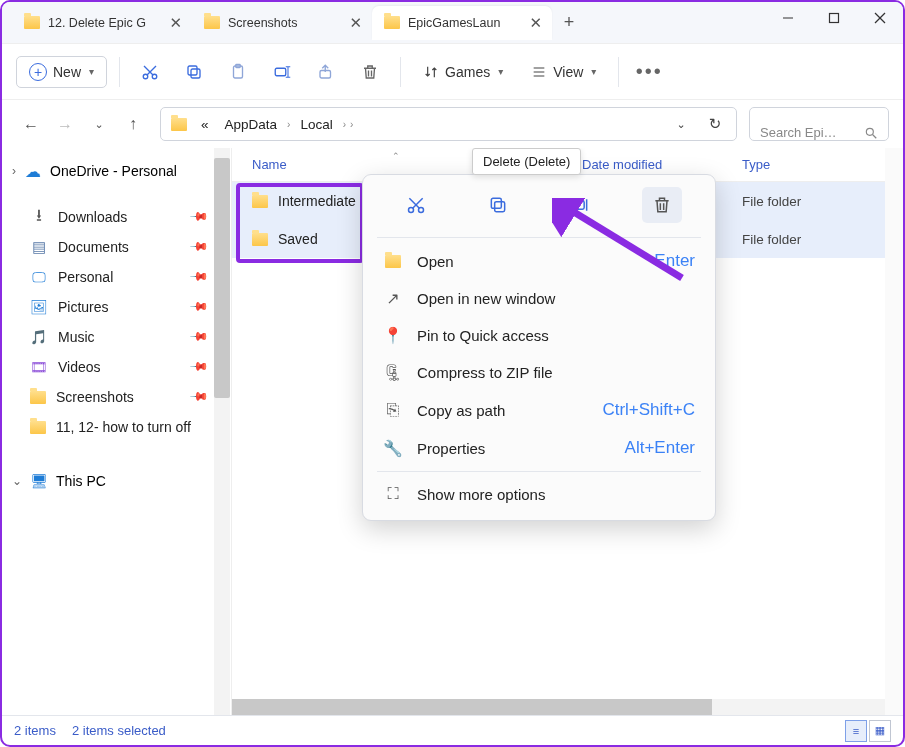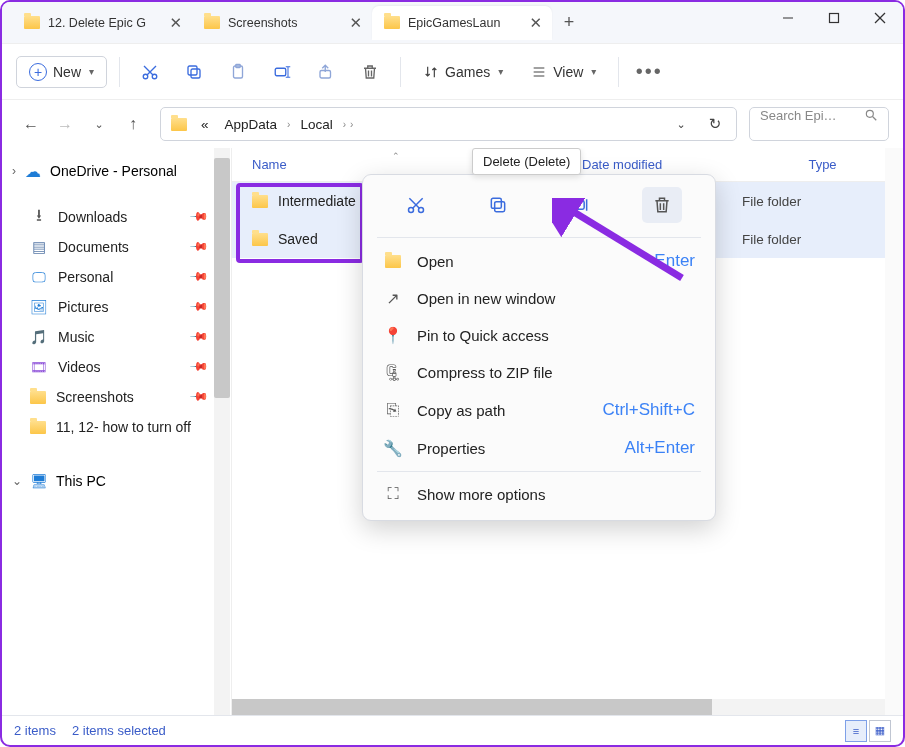--- a/index.html
+++ b/index.html
@@ -30,21 +30,21 @@
 
 
 .addrrow { height: 48px; display: flex; align-items: center; padding: 0 14px; gap: 4px; }
 .navbtn { width: 30px; height: 30px; display: flex; align-items: center; justify-content: center; color: #555; font-size: 16px; cursor: pointer; border-radius:4px;}
 .navbtn.disabled{color:#bbb;}
 .addrbar { flex: 1; height: 34px; border: 1px solid #d0d4dc; border-radius: 5px; display: flex; align-items: center; padding: 0 6px; gap: 4px; margin: 0 8px; }
 .crumb { font-size: 13.5px; color: #222; padding: 4px 6px; cursor: pointer; border-radius:3px;}
 .crumb-sep { font-size: 10px; color: #888; }
 .addrbar .spacer{flex:1;}
 .refresh{width:30px;height:30px;display:flex;align-items:center;justify-content:center;color:#444;font-size:15px;}
-.searchbox { width: 140px; height: 34px; border: 1px solid #d0d4dc; border-radius: 5px; display: flex; align-items: flex-start; padding: 0 10px; font-size: 13px; color: #888; gap:6px;}
+.searchbox { width: 140px; height: 34px; border: 1px solid #d0d4dc; border-radius: 5px; display: flex; align-items: flex-end; padding: 0 10px; font-size: 13px; color: #888; gap:6px;}
 
 
 .main { display: flex; height: calc(100% - 42px - 56px - 48px - 30px); }
 .sidebar { width: 230px; border-right: 1px solid #eee; padding: 8px 0; overflow:hidden; position:relative;}
 .side-scroll{position:absolute;right:1px;top:0;bottom:0;width:16px;background:#f3f3f3;}
 .side-thumb{position:absolute;right:1px;top:10px;width:16px;height:240px;background:#c8c8c8;border-radius:2px;}
 .side-item { display: flex; align-items: center; padding: 7px 10px 7px 28px; font-size: 14px; color: #222; gap: 10px; cursor: pointer; position:relative;}
 .side-item .pin { position:absolute; right:24px; color:#888; font-size:12px; transform: rotate(45deg);}
 .side-group { padding: 7px 10px 7px 10px; display:flex; align-items:center; gap:8px; font-size:14px;}
 .side-group .chev2{color:#666;font-size:12px;}
@@ -57,21 +57,21 @@
 .mus{font-size:14px;}
 .vid{color:#8a4bd8;font-size:14px;}
 .pc{color:#1e7cd6;font-size:14px;}
 
 
 .content { flex: 1; position: relative; background:#fff; overflow:hidden;}
 .col-hdr { display: flex; height: 34px; align-items: center; border-bottom: 1px solid #eee; font-size: 13px; color: #3a5cc8; padding-left: 20px;}
 .col-name { width: 330px; position:relative;}
 .col-name .sort-ar{position:absolute;top:-6px;left:140px;font-size:9px;color:#888;}
 .col-date { width: 160px; }
-.col-type { flex:1;text-align:center; }
+.col-type { flex:1; }
 .row { display: flex; align-items: center; height: 38px; font-size: 14px; color: #222; padding-left: 20px;}
 .row.selected { background: #e7eefb; }
 .row .namecell{width:330px; display:flex; align-items:center; gap:10px;}
 .row .typecell{color:#444; font-size:13.5px;}
 .row .datecell{width:160px;}
 
 
 .hlbox{position:absolute; left:4px; top:35px; width:128px; height:80px; border:4px solid #8a2be2; border-radius:4px; pointer-events:none;}
 
 

